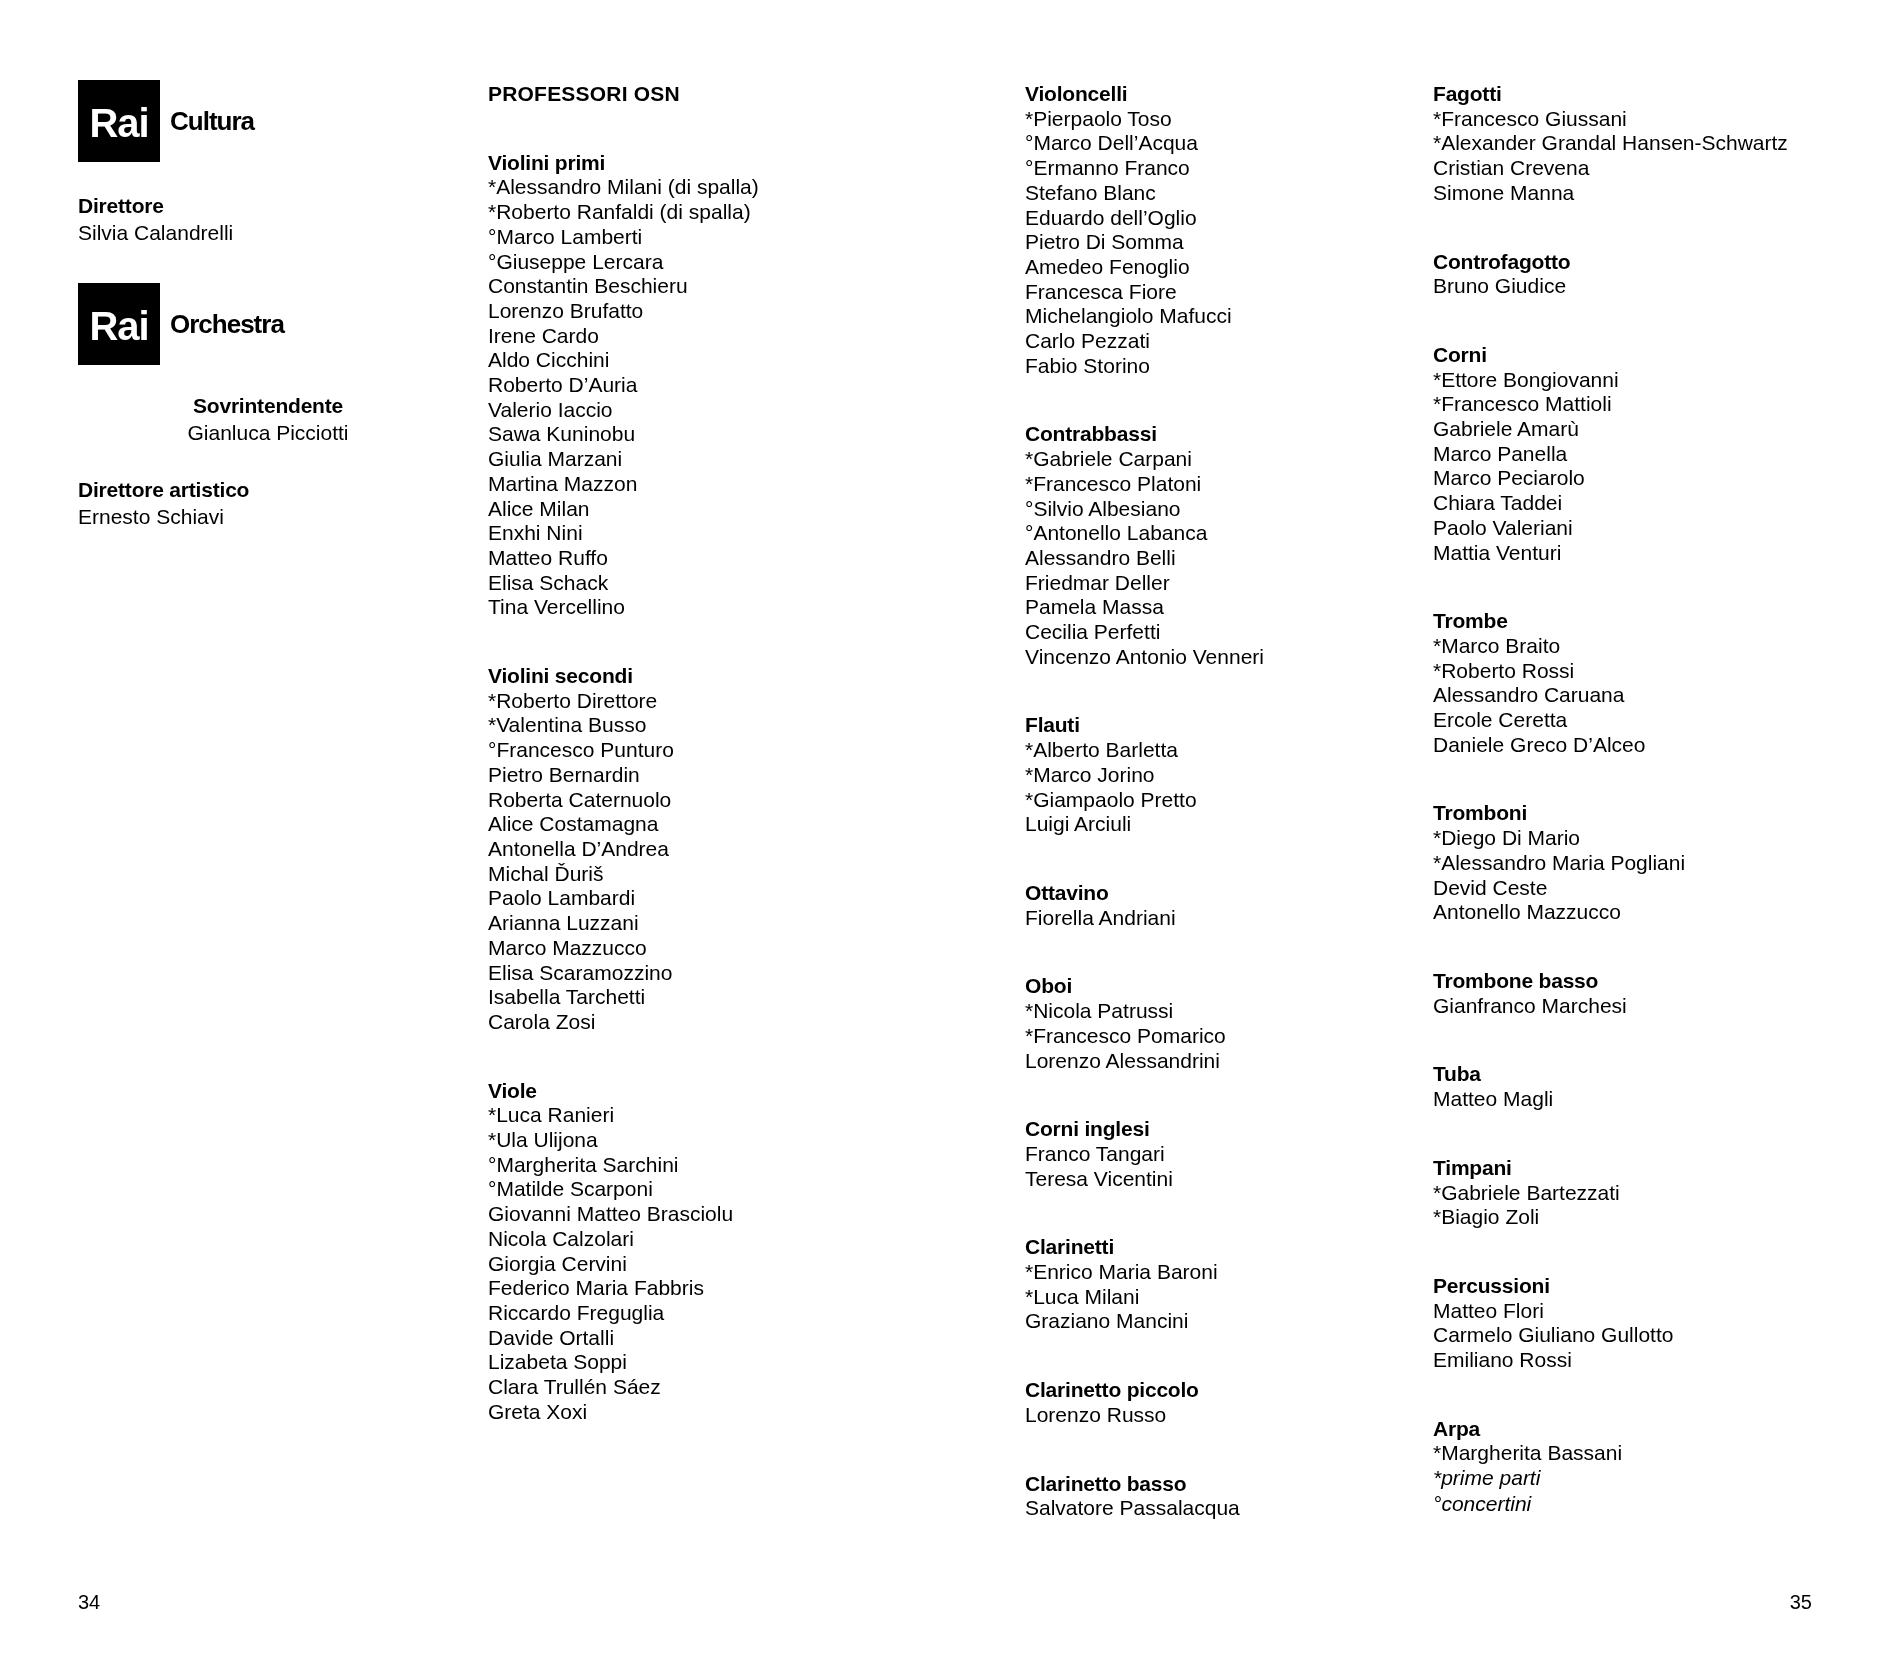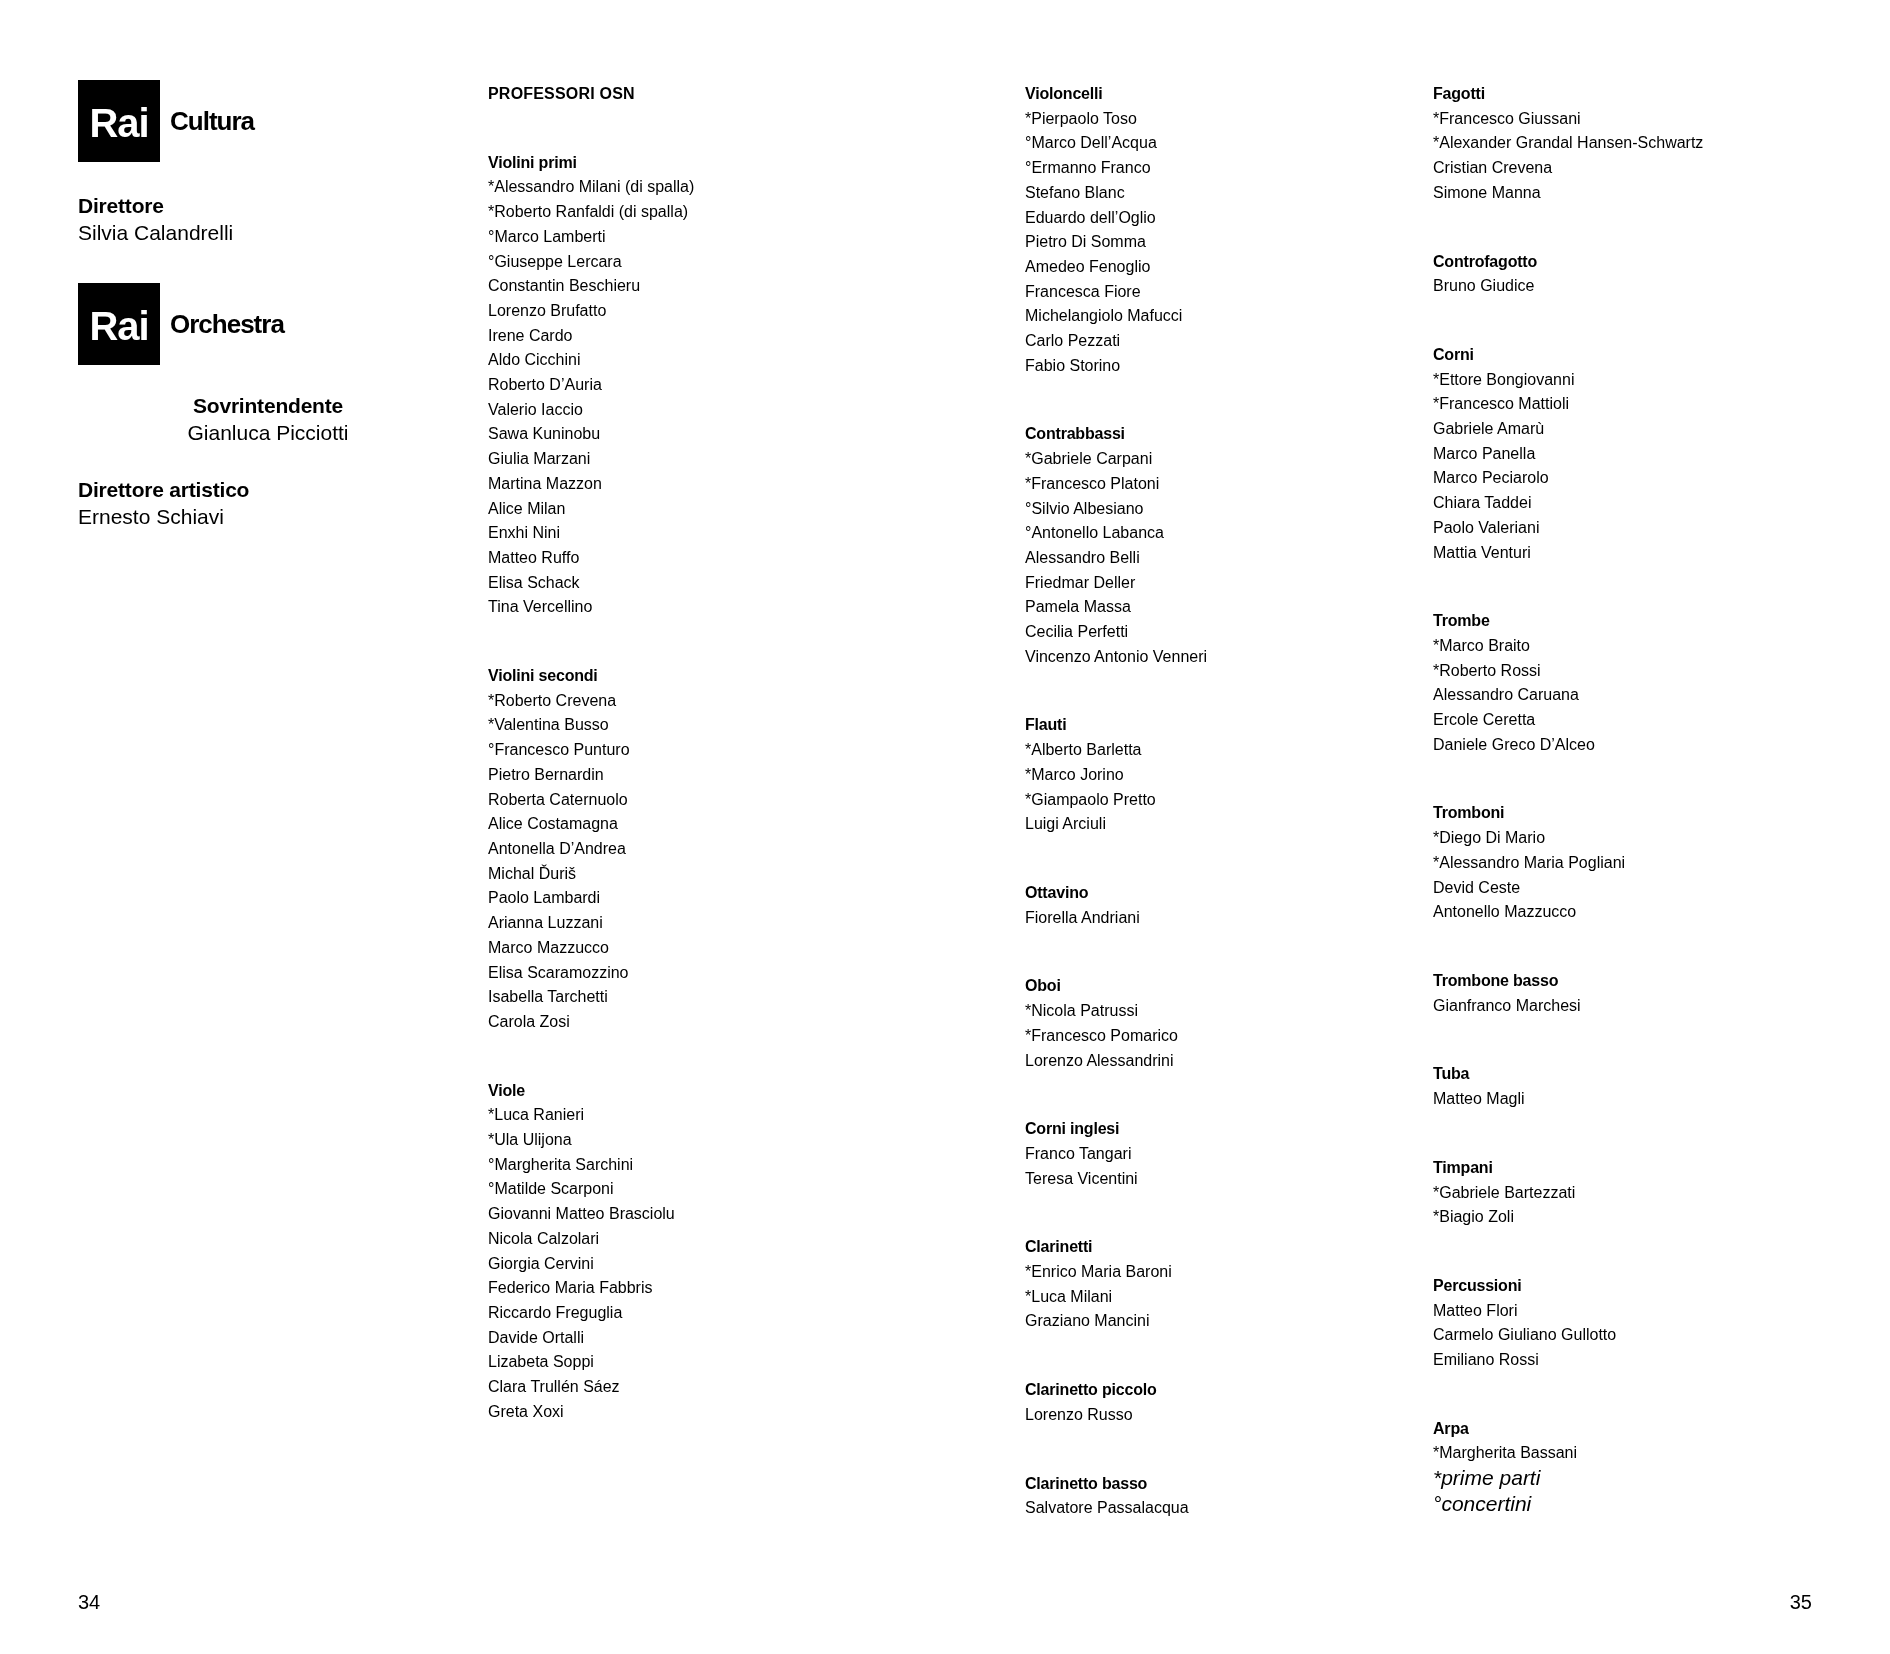--- a/index.html
+++ b/index.html
@@ -33,21 +33,21 @@
     letter-spacing: -1px; margin-left: 10px; white-space: nowrap;
   }
   .logo-row-2 { margin-top: 37px; }
   .staff-block { font-size: 21px; line-height: 27px; }
   .staff-block .role { font-weight: bold; letter-spacing: -0.2px; }
   .staff-1 { margin-top: 30px; }
   .staff-2 { margin-top: 27px; text-align: center; }
   .staff-3 { margin-top: 30px; }
 
   
-  .column { position: absolute; top: 82px; font-size: 16px; line-height: 24.7px; }
+  .column { position: absolute; top: 82px; font-size: 21px; line-height: 24.7px; }
   .col-a { left: 488px;  width: 320px; }
   .col-b { left: 1025px; width: 340px; }
   .col-c { left: 1433px; width: 450px; }
   .col-heading {
     font-weight: bold; letter-spacing: 0.2px;
   }
   .col-heading + .section { }
   .section { margin-top: 44px; }
   .column > .section:first-child { margin-top: 0; }
   .section-title { font-weight: bold; letter-spacing: -0.2px; white-space: nowrap; }
@@ -118,21 +118,21 @@
         <div class="member">Giulia Marzani</div>
         <div class="member">Martina Mazzon</div>
         <div class="member">Alice Milan</div>
         <div class="member">Enxhi Nini</div>
         <div class="member">Matteo Ruffo</div>
         <div class="member">Elisa Schack</div>
         <div class="member">Tina Vercellino</div>
       </div>
       <div class="section">
         <div class="section-title">Violini secondi</div>
-        <div class="member">*Roberto Crevena</div>
+        <div class="member">*Roberto Direttore</div>
         <div class="member">*Valentina Busso</div>
         <div class="member">°Francesco Punturo</div>
         <div class="member">Pietro Bernardin</div>
         <div class="member">Roberta Caternuolo</div>
         <div class="member">Alice Costamagna</div>
         <div class="member">Antonella D’Andrea</div>
         <div class="member">Michal Ďuriš</div>
         <div class="member">Paolo Lambardi</div>
         <div class="member">Arianna Luzzani</div>
         <div class="member">Marco Mazzucco</div>

